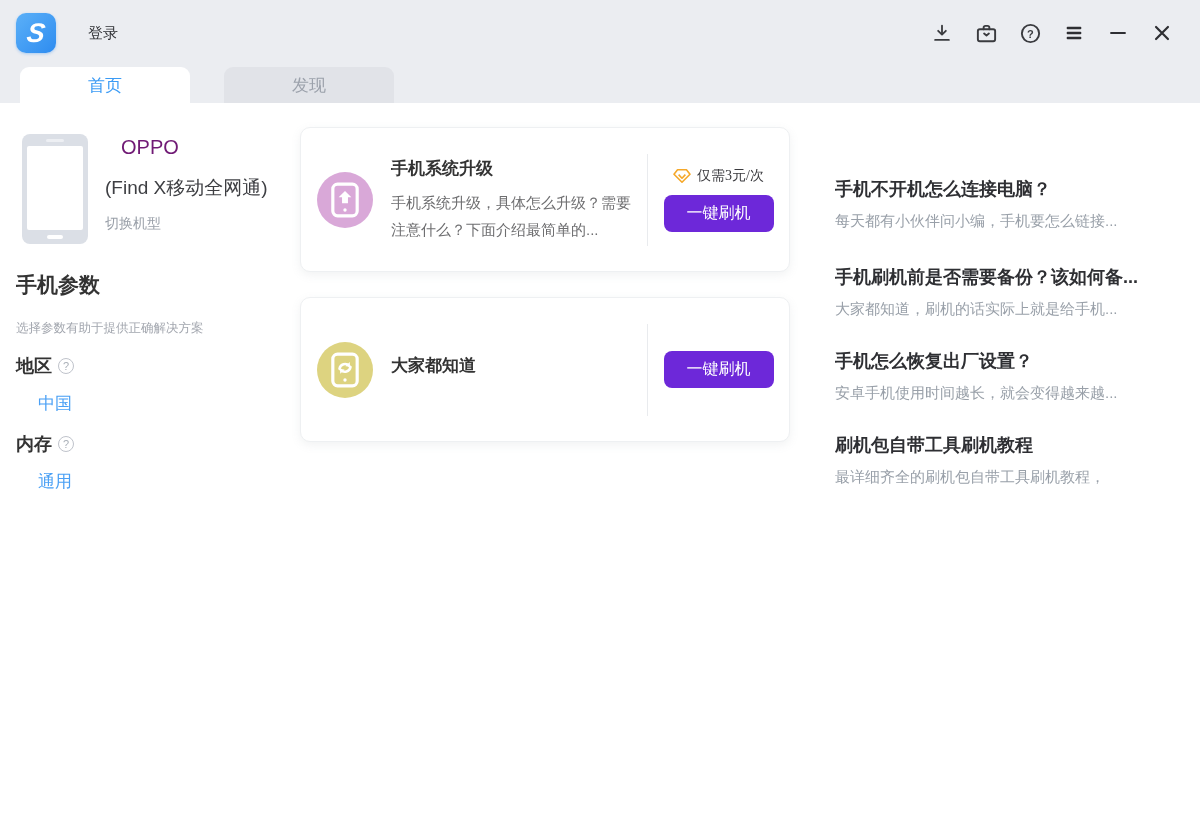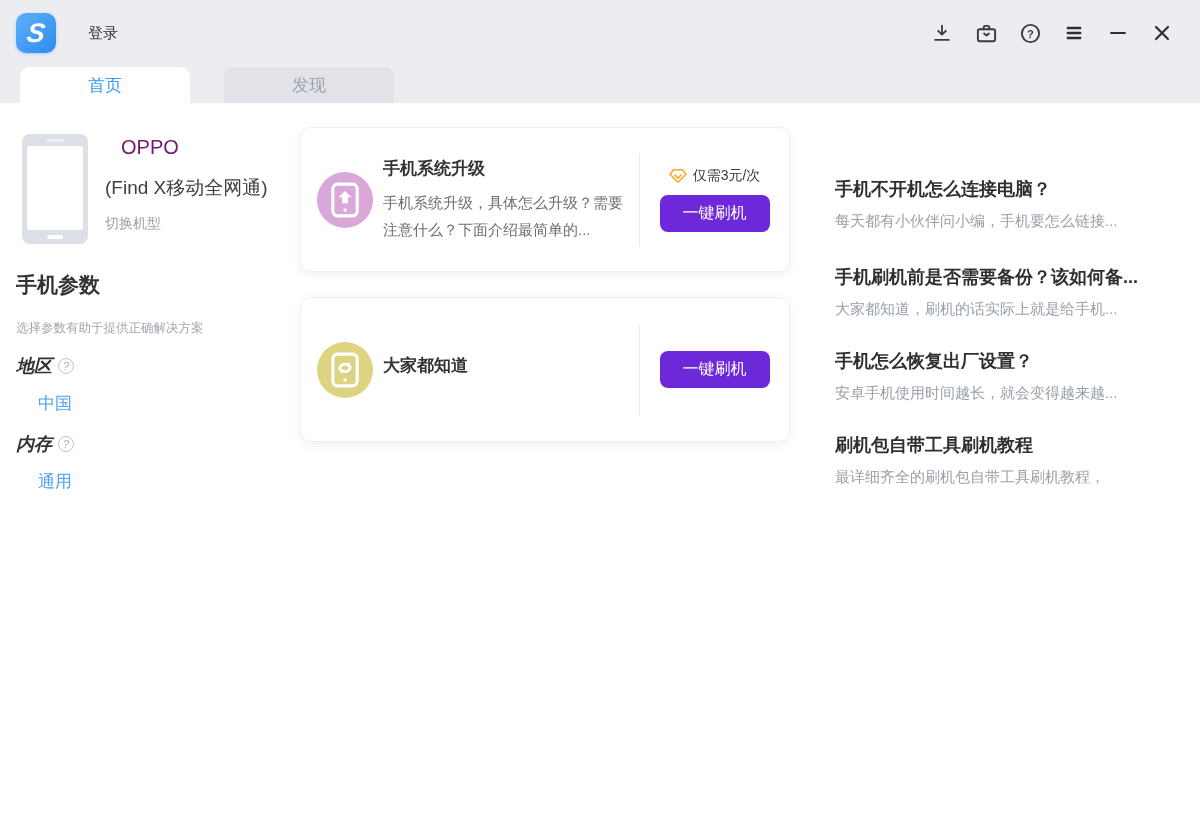--- a/index.html
+++ b/index.html
@@ -40,44 +40,44 @@
                          width:18px; height:3px; border-radius:2px; background:#edeff3; }
   .side-phone .homebar { position:absolute; bottom:5px; left:50%; transform:translateX(-50%);
                          width:16px; height:4px; border-radius:2px; background:#fff; }
   .brand  { position:absolute; left:105px; top:33px;  font-size:20px; color:#701a75;margin-left:16px; }
   .model  { position:absolute; left:105px; top:72px;  font-size:19px; color:#3e3f43; }
   .switch { position:absolute; left:105px; top:112px; font-size:14px; color:#9aa0a9; cursor:pointer; }
   .params-title { position:absolute; left:16px; top:168px; font-size:21px;
                   font-weight:bold; color:#333; }
   .params-hint  { position:absolute; left:16px; top:217px; font-size:12.5px; color:#a2a6ae; }
   .group-label  { position:absolute; left:16px; font-size:18px; font-weight:600;
-                  color:#333; display:flex; align-items:center; gap:6px;font-style:italic; }
+                  color:#333; display:flex; align-items:center; gap:6px; }
   .region-label { top:251px; }
   .memory-label { top:329px;text-align:right; }
   .qmark { width:16px; height:16px; border:1px solid #bfc3cb; border-radius:50%;
            color:#aab0b8; font-size:11px; font-weight:normal; display:flex;
            align-items:center; justify-content:center; cursor:pointer; }
   .group-value { position:absolute; left:38px; font-size:17px; color:#4aa0f5; cursor:pointer; }
   .region-value { top:289px; }
   .memory-value { top:367px; }
 
   
   .card { position:absolute; left:300px; width:490px; height:145px; background:#fff;
           border:1px solid #eef0f2; border-radius:10px;
           box-shadow:0 3px 10px rgba(140,150,160,.12);
           display:flex; align-items:center; padding-left:16px; }
   .card1 { top:24px; } .card2 { top:194px; }
   .cicon { width:56px; height:56px; border-radius:50%; flex:none;
            display:flex; align-items:center; justify-content:center; }
-  .ctext { width:252px; margin-left:10px; }
+  .ctext { width:252px; margin-left:18px; }
   .ctitle { font-size:17px; font-weight:bold; color:#333; margin-bottom:9px; }
   .cdesc  { font-size:15px; color:#6e6e70; line-height:27px; }
   .cdivider { width:1px; height:92px; background:#e9ebee; margin-left:4px; }
   .cright { flex:1; display:flex; flex-direction:column; align-items:center;
-            justify-content:center; gap:10px; }
+            justify-content:center; gap:10px;font-family:Liberation Serif, serif; }
   .price { display:flex; align-items:center; gap:6px; font-size:14px; color:#3a3a3e; }
   .flash-btn { width:110px; height:37px; border:none; border-radius:8px;
                background:#6d28d9; color:#fff; font-size:16px; cursor:pointer;
                font-family:inherit; }
 
   
   .article { position:absolute; left:835px; width:368px; cursor:pointer; }
   .art0 { top:74px; } .art1 { top:162px; } .art2 { top:246px; } .art3 { top:330px; }
   .atitle { font-size:18px; font-weight:bold; color:#2e2f33; white-space:nowrap;
             overflow:hidden; margin-bottom:11px; }

